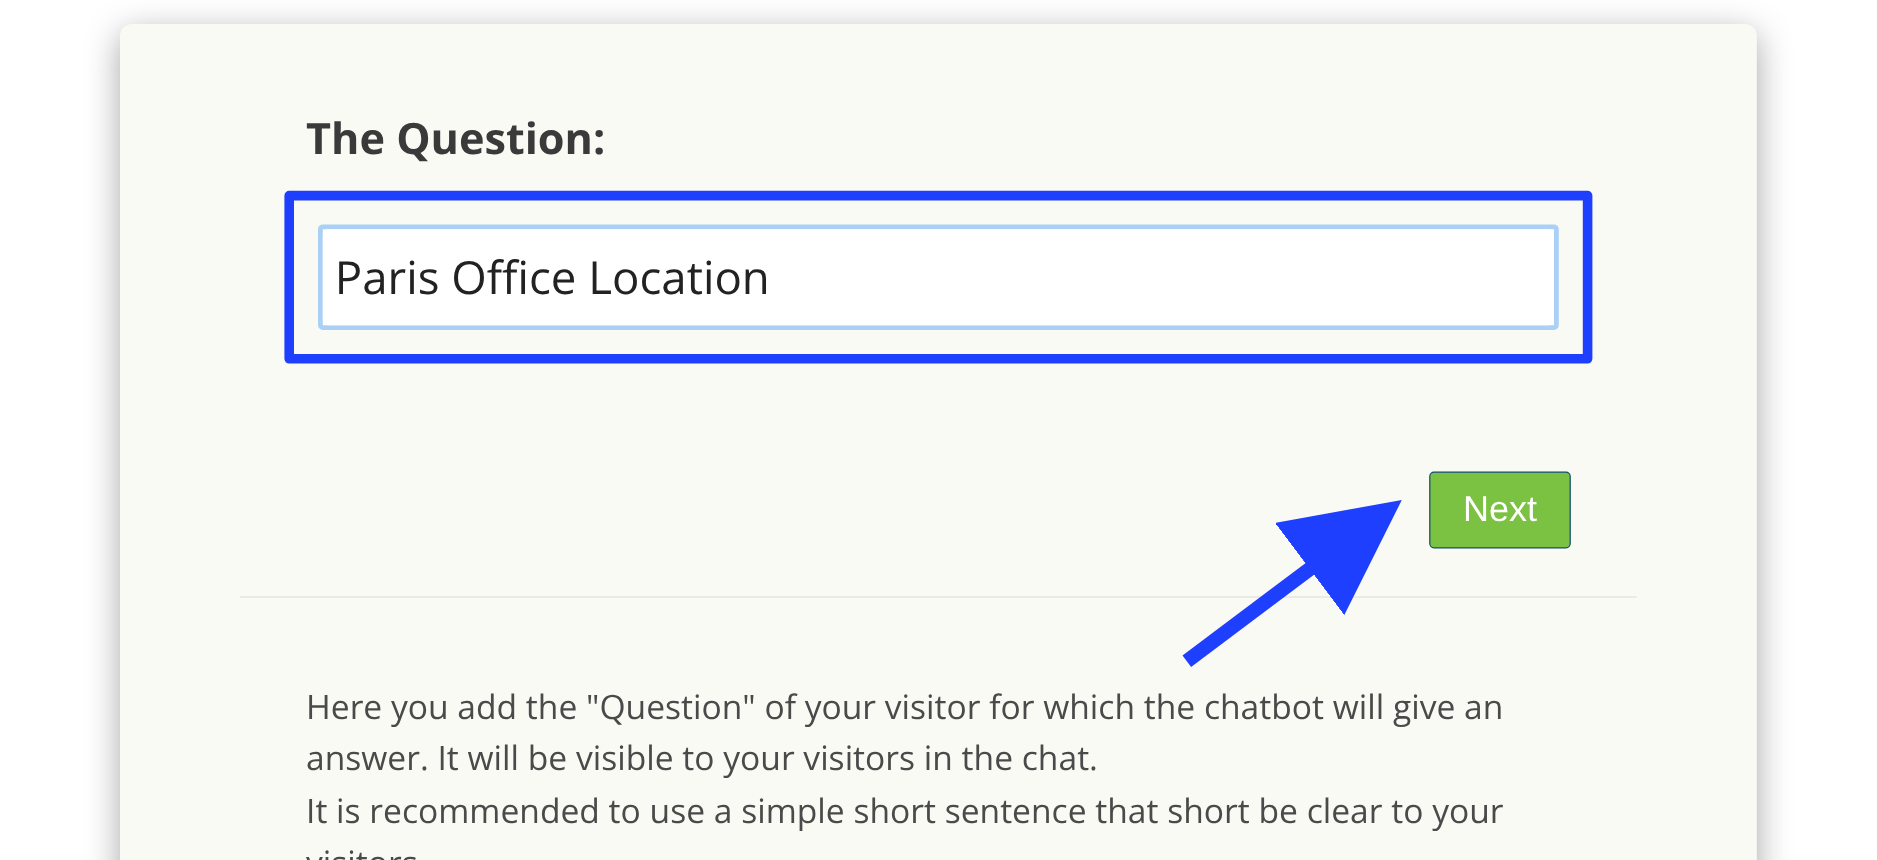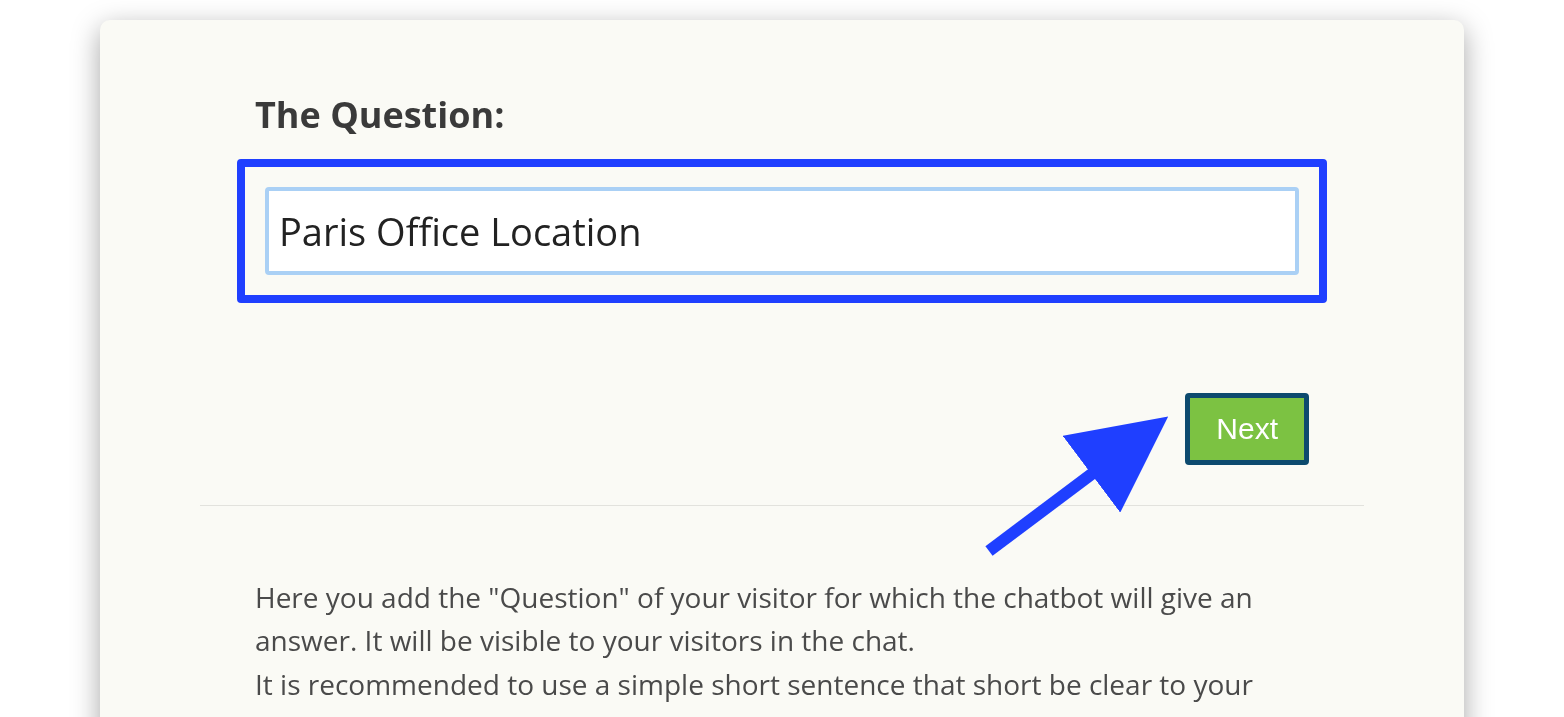--- a/index.html
+++ b/index.html
@@ -60,21 +60,21 @@
     }
     .button-row {
       display: flex;
       justify-content: flex-end;
       margin-bottom: 40px;
       position: relative;
     }
     .next-button {
       background: #7cc242;
       color: #ffffff;
-      border: 5px solid #0c4a6e;
+      border: 1px solid #0c4a6e;
       border-radius: 4px;
       font-size: 30px;
       font-weight: 400;
       padding: 14px 26px;
       cursor: pointer;
       min-width: 118px;
       text-align: center;
     }
     .arrow-annotation {
       position: absolute;

